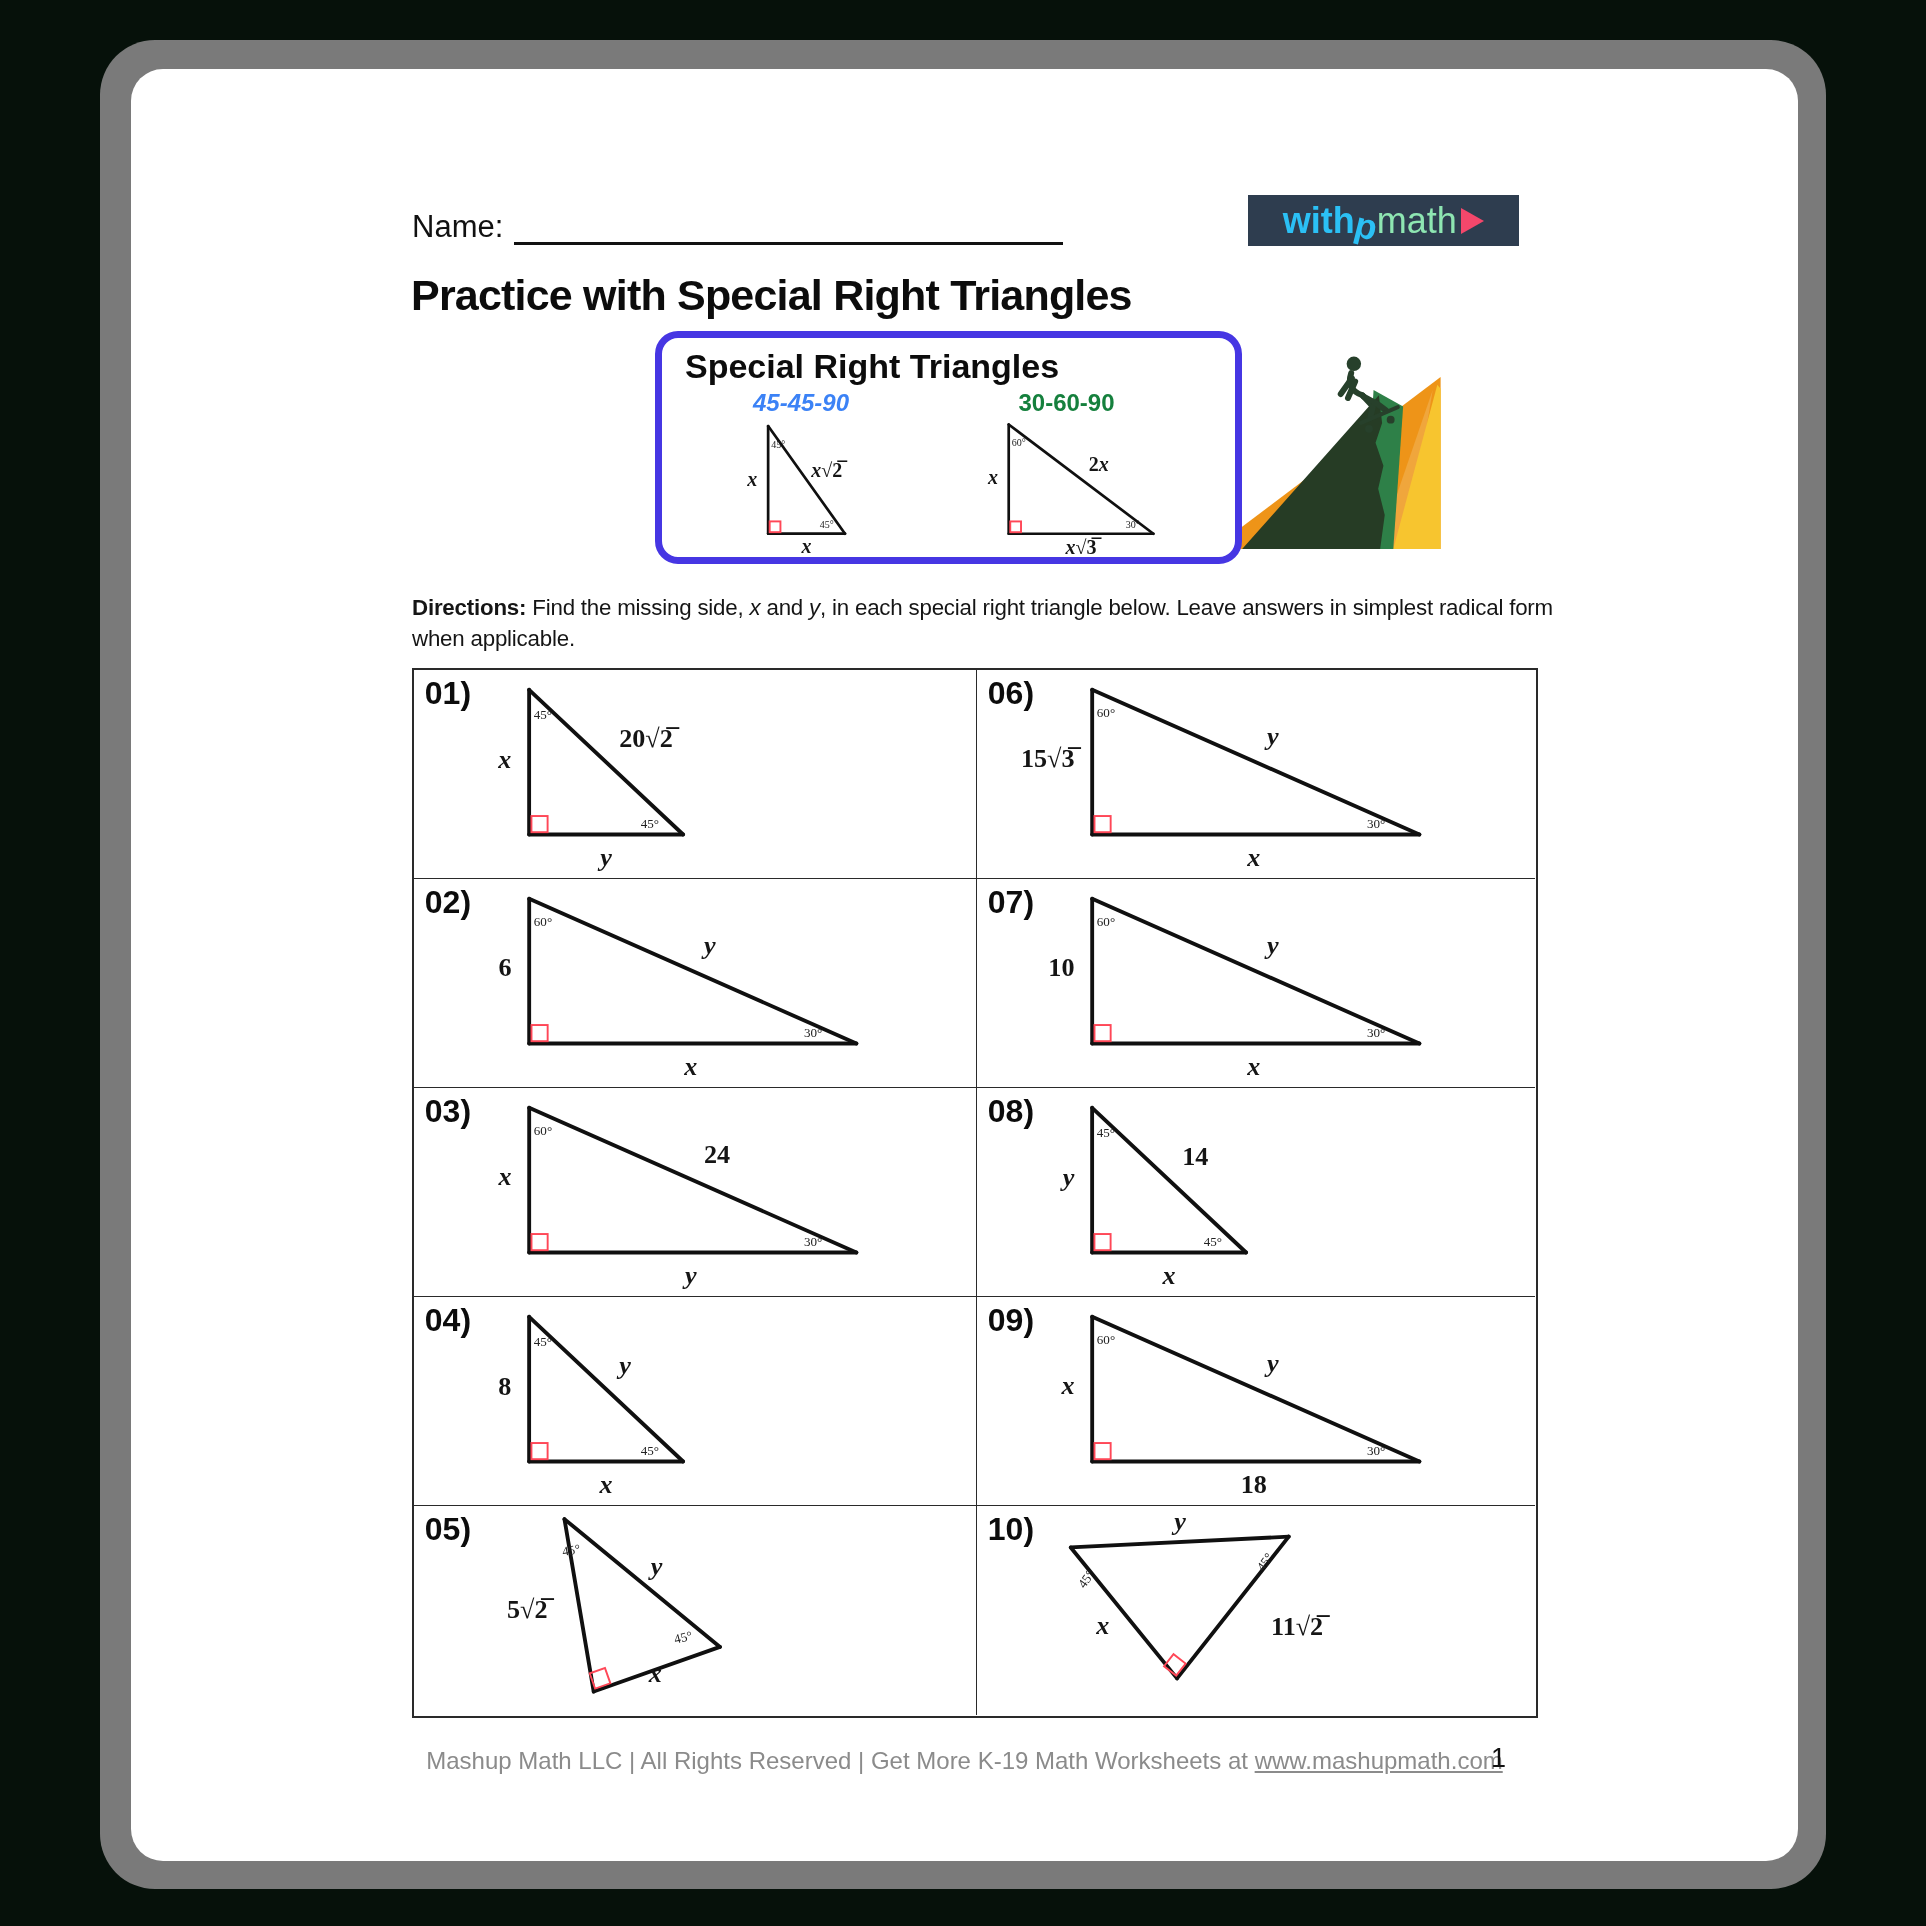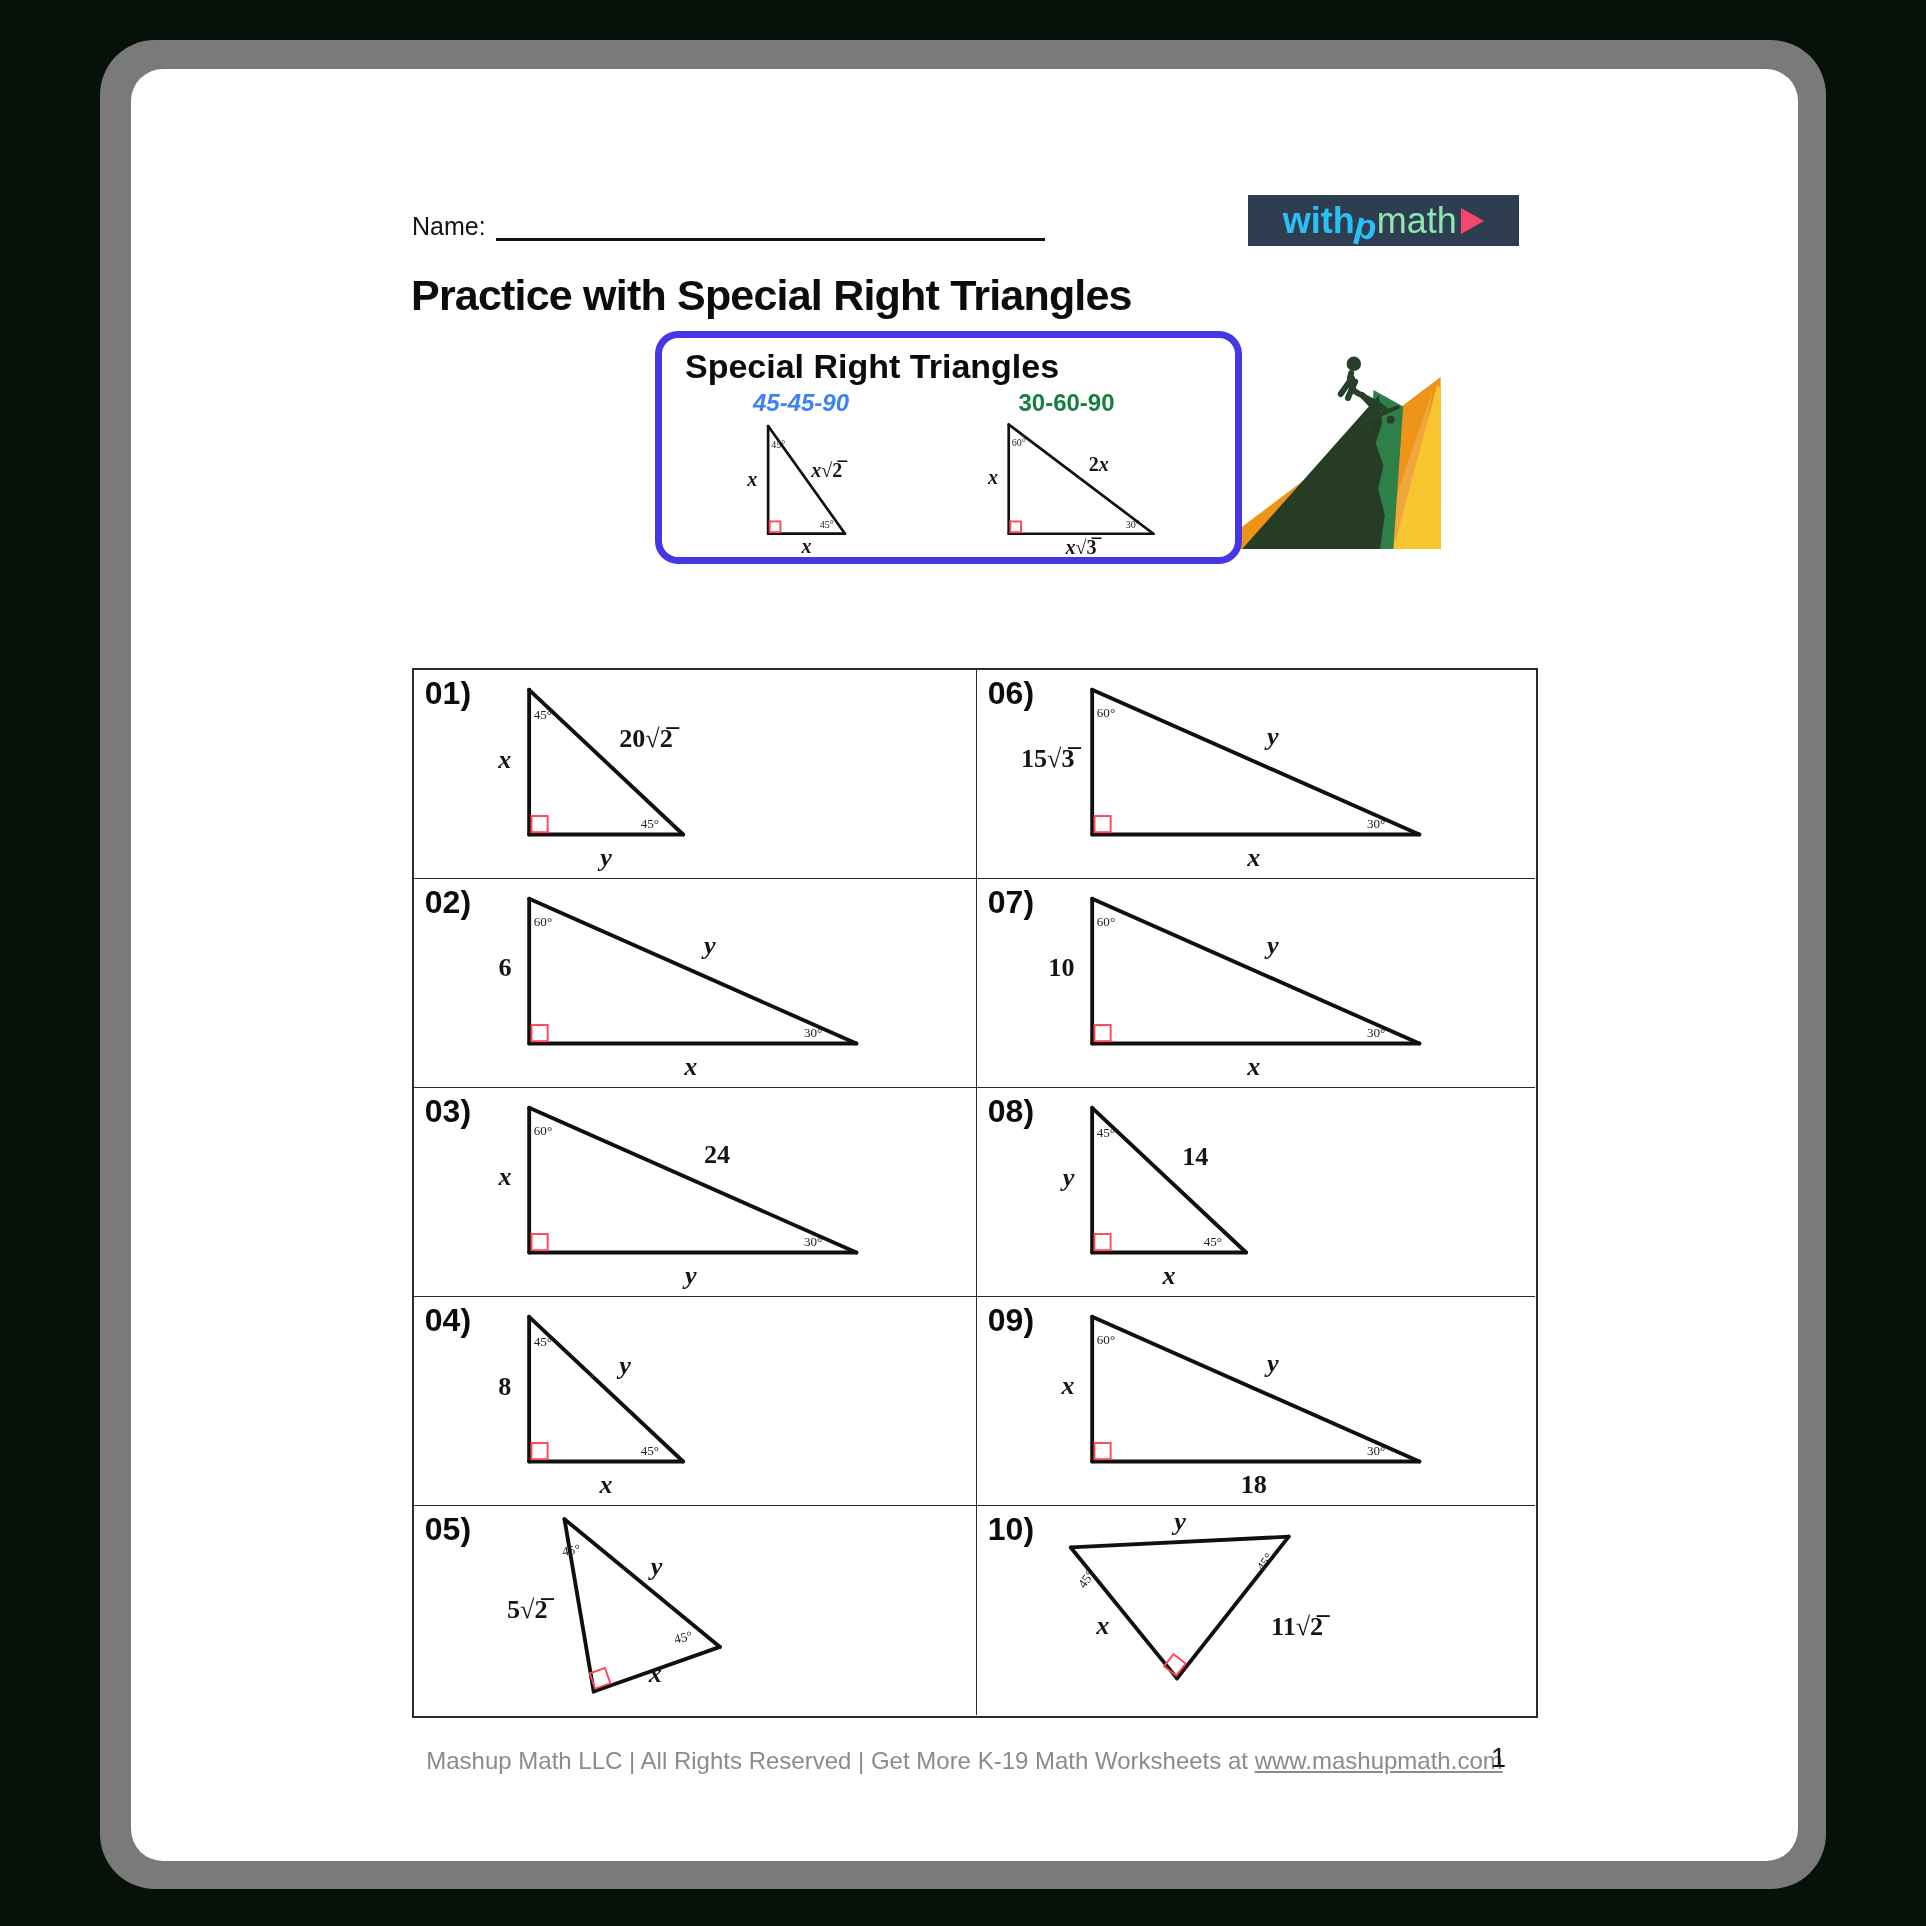--- a/index.html
+++ b/index.html
@@ -4,21 +4,21 @@
 <style>
   html,body{margin:0;padding:0;background:#06110a;}
   #canvas{position:relative;width:1926px;height:1926px;background:#06110a;overflow:hidden;
           font-family:"Liberation Sans",sans-serif;}
   #frame{position:absolute;left:100px;top:40px;width:1726px;height:1849px;
          background:#7a7a7a;border-radius:55px;}
   #page{position:absolute;left:131px;top:69px;width:1667px;height:1792px;
         background:#ffffff;border-radius:32px;}
 
   
-  #name-row{position:absolute;left:281px;top:140px;font-size:25px;color:#111;}
+  #name-row{position:absolute;left:281px;top:140px;font-size:31px;color:#111;}
   #name-line{display:inline-block;width:549px;border-bottom:3.1px solid #111;height:29px;
              margin-left:10.8px;vertical-align:bottom;}
   #logo{position:absolute;left:1117px;top:126px;width:271px;height:51px;
         display:flex;align-items:center;justify-content:center;}
   #logo .logo-text{font-size:36px;font-weight:bold;line-height:1;}
   #logo .p-tilt{display:inline-block;transform:translateY(5.4px) rotate(14deg);}
   #logo .m2{font-weight:400;margin-top:20px;}
   #logo-play{width:0;height:0;border-top:13px solid transparent;border-bottom:13px solid transparent;
              margin-left:4.6px;}
 
@@ -121,20 +121,24 @@
             <path d="M227,57 L216,82"></path>
             <path d="M238,78 L254,95 L250,112"></path>
             <path d="M240,80 L262,92 L274,101"></path>
           </g>
           <circle cx="225" cy="30" r="11" fill="#27402b"></circle>
           <line x1="236" y1="120" x2="292" y2="96" stroke="#27402b" stroke-width="6" stroke-linecap="round"></line>
           <circle cx="248" cy="129" r="6" fill="#27402b"></circle>
           <circle cx="281" cy="115" r="6" fill="#27402b"></circle>
         </svg></div>
 
+    <div id="directions">
+      <b>Directions:</b>
+      <span id="directions-body"> Find the missing side, <i>x</i> and <i>y</i>, in each special right triangle below. Leave answers in simplest radical form when applicable.</span>
+    </div>
 
     <div id="problems-grid">
         <div class="cell">
           <div class="prob-num">01)</div>
           <div class="tri-wrap" style="left: 42px; top: 9.2px;"><svg width="331" height="194" viewBox="0 0 430 252">
               <line x1="95" y1="14" x2="95" y2="202" stroke="#101010" stroke-width="5" stroke-linecap="round"></line>
               <line x1="95" y1="202" x2="295" y2="202" stroke="#101010" stroke-width="5" stroke-linecap="round"></line>
               <line x1="95" y1="14" x2="295" y2="202" stroke="#101010" stroke-width="5" stroke-linecap="round"></line>
               <rect x="98" y="178" width="21" height="21" fill="none" stroke="#ff4757" stroke-width="2.5"></rect>
               <text x="101" y="52" font-size="17" fill="#222" text-anchor="start">45°</text>

